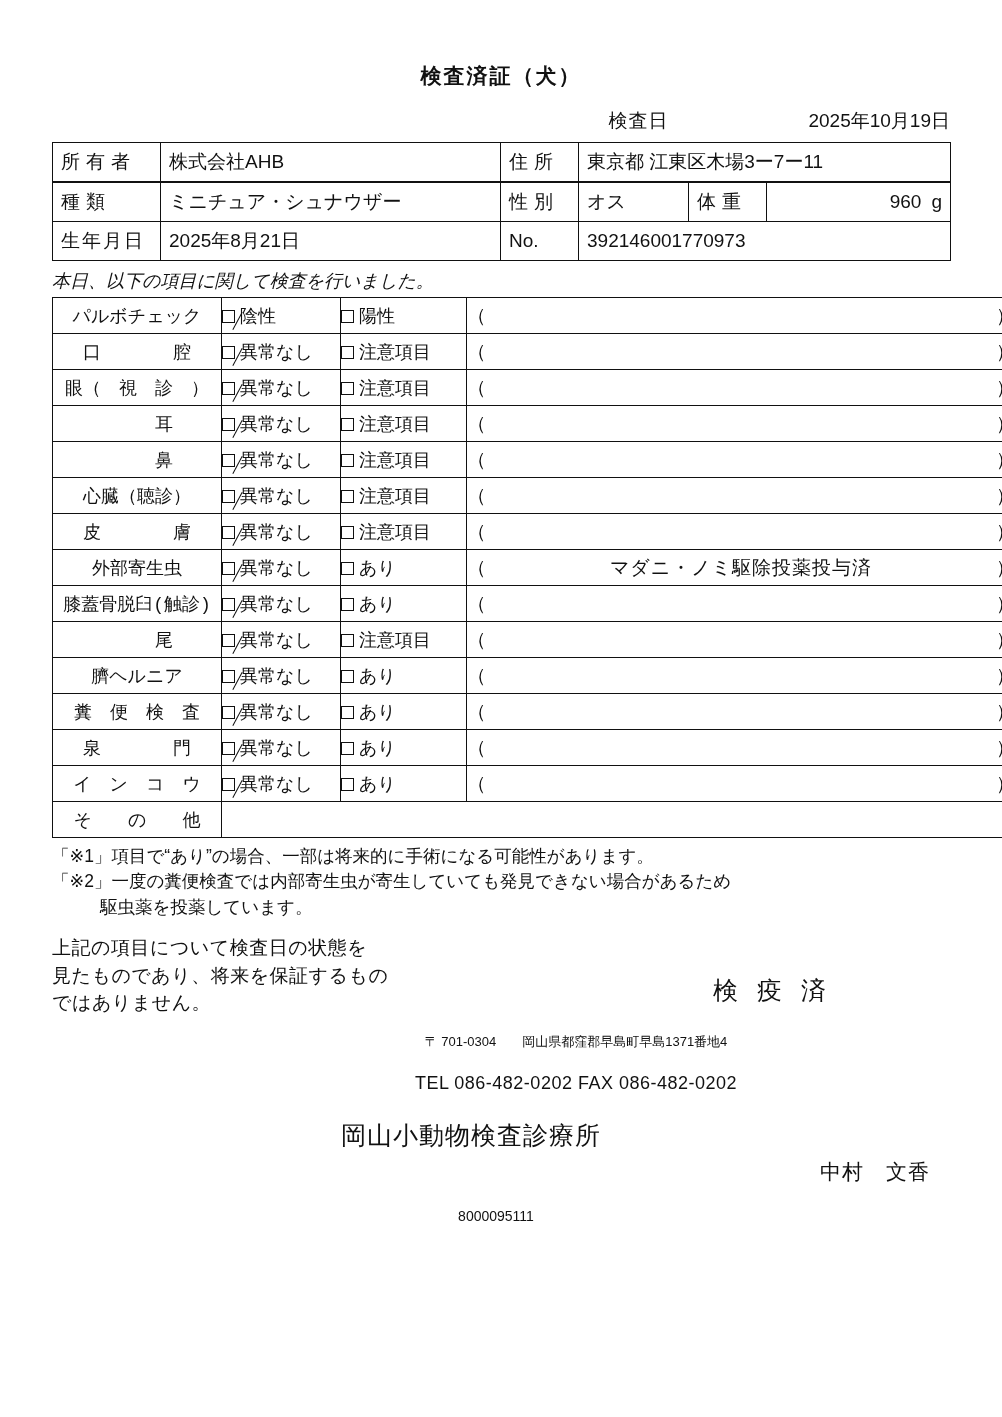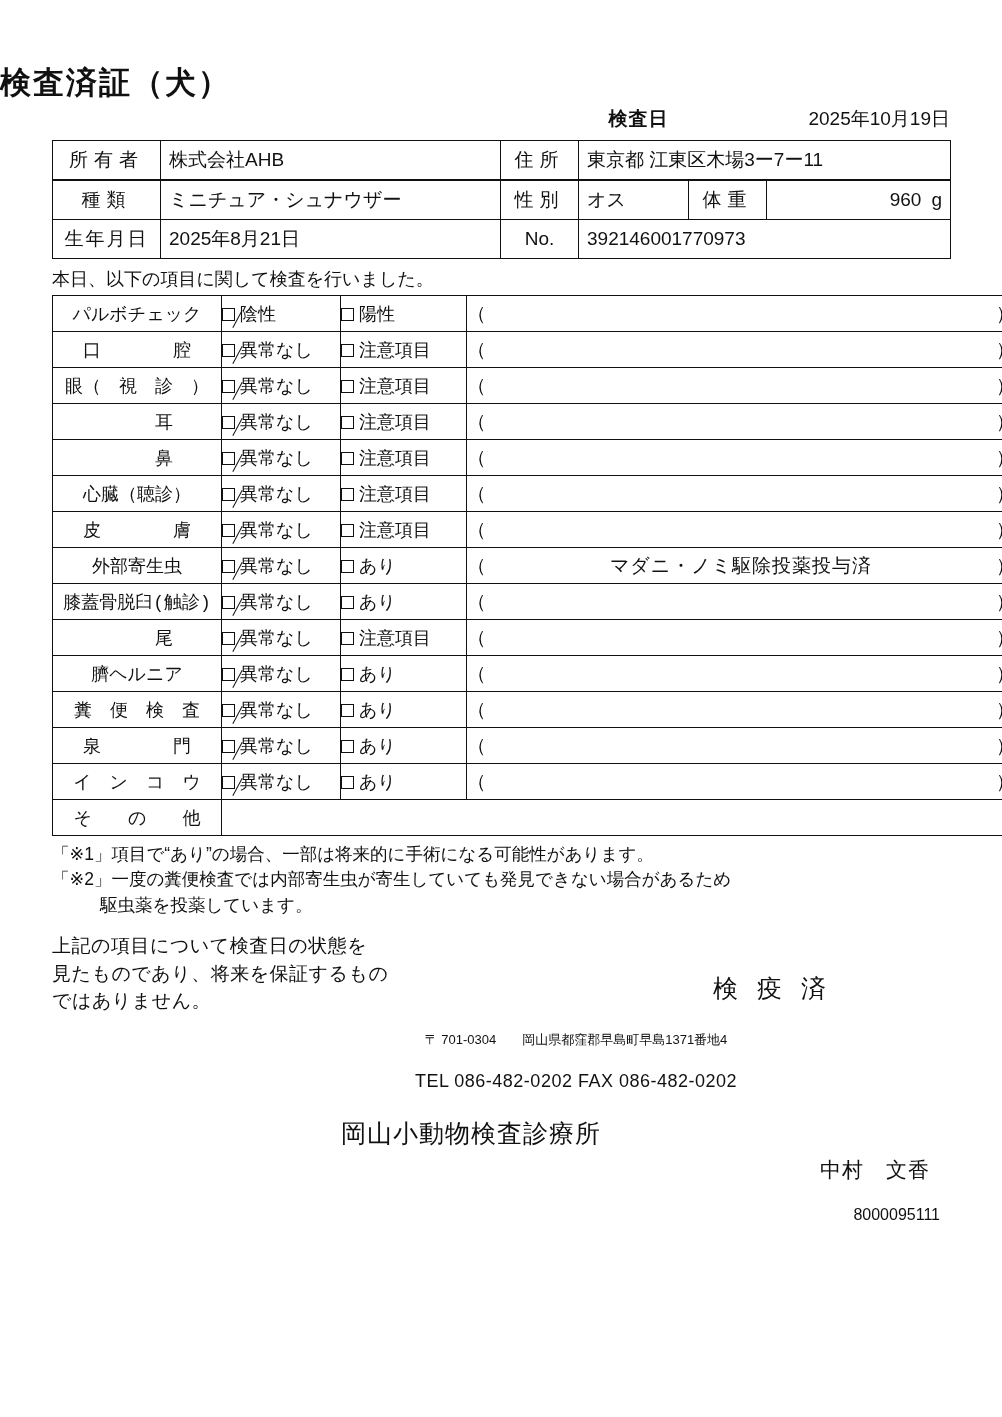--- a/index.html
+++ b/index.html
@@ -16,38 +16,37 @@
     overflow: hidden;
   }
   .page {
     position: relative;
     width: 1002px;
     height: 1417px;
     padding: 0;
     box-sizing: border-box;
   }
   .title {
-    text-align: left;
-    font-size: 31px;
+    text-align: center;
+    font-size: 21px;
     font-weight: bold;
     letter-spacing: 2px;
     margin-top: 62px;
-    margin-bottom: 2px;
+    margin-bottom: 18px;
   }
   .inspect-date-row {
     display: flex;
     justify-content: flex-end;
     align-items: baseline;
     margin: 0 52px 8px 52px;
     font-size: 19px;
   }
   .inspect-date-row .lbl {
     margin-right: 140px;
     letter-spacing: 1px;
-    font-weight: bold;
   }
   .inspect-date-row .val {
     letter-spacing: 0px;
   }
   
   table.info {
     border-collapse: collapse;
     margin: 0 52px;
     width: 898px;
     table-layout: fixed;
@@ -55,30 +54,31 @@
   table.info td {
     border: 1.5px solid #111;
     height: 38px;
     font-size: 19px;
     padding: 0 8px;
     vertical-align: middle;
     white-space: nowrap;
     overflow: hidden;
   }
   td.lblcell {
-    text-align: center;
+    text-align: left;
     letter-spacing: 6px;
     padding-right: 2px;
     padding-left: 8px;
   }
   td.lblcell.tight { letter-spacing: 2px; }
   td.lblcell.nospace { letter-spacing: 0px; }
   .note-line {
     margin: 8px 52px 4px 52px;
     font-size: 18px;
+    font-style: italic;
   }
   
   table.checklist {
     border-collapse: collapse;
     margin: 0 52px;
     width: 964px;
     table-layout: fixed;
     font-family: Liberation Mono, monospace;
   }
   table.checklist td {
@@ -187,22 +187,22 @@
     letter-spacing: 1px;
   }
   .vet {
     text-align: right;
     font-size: 21px;
     margin-top: 6px;
     padding-right: 20px;
     letter-spacing: 1px;
   }
   .serial {
-    text-align: right;
-    font-size: 16px;
+    text-align: center;
+    font-size: 14px;
     margin-top: 22px;
     padding-right: 10px;
   }
 </style>
 </head>
 <body>
 
 <div class="page">
 
   <div class="title">検査済証（犬）</div>

